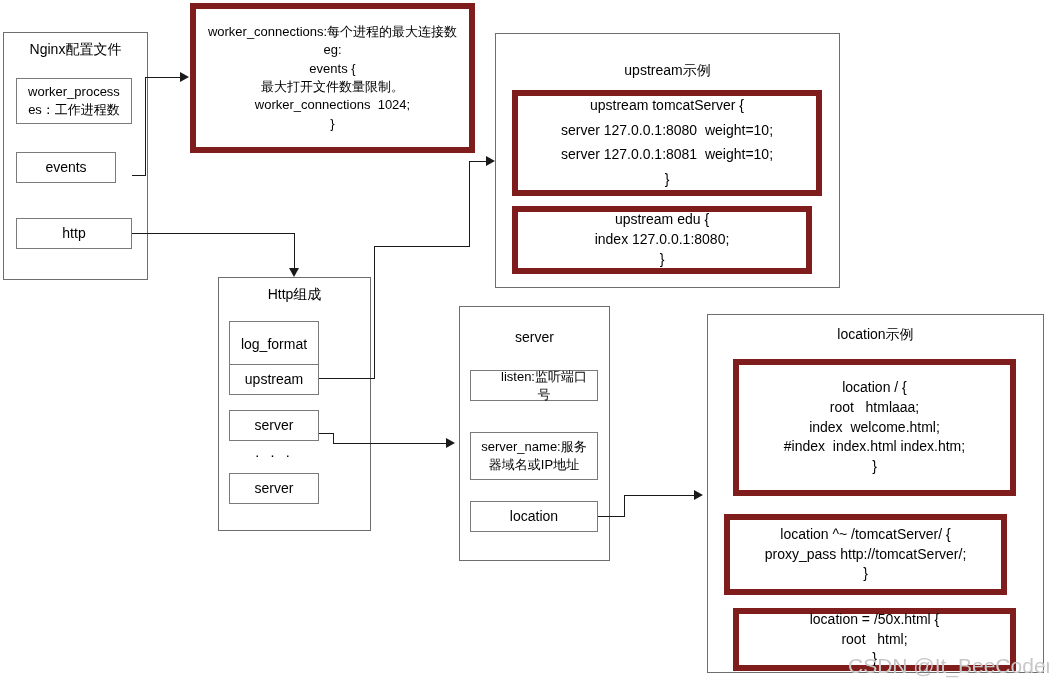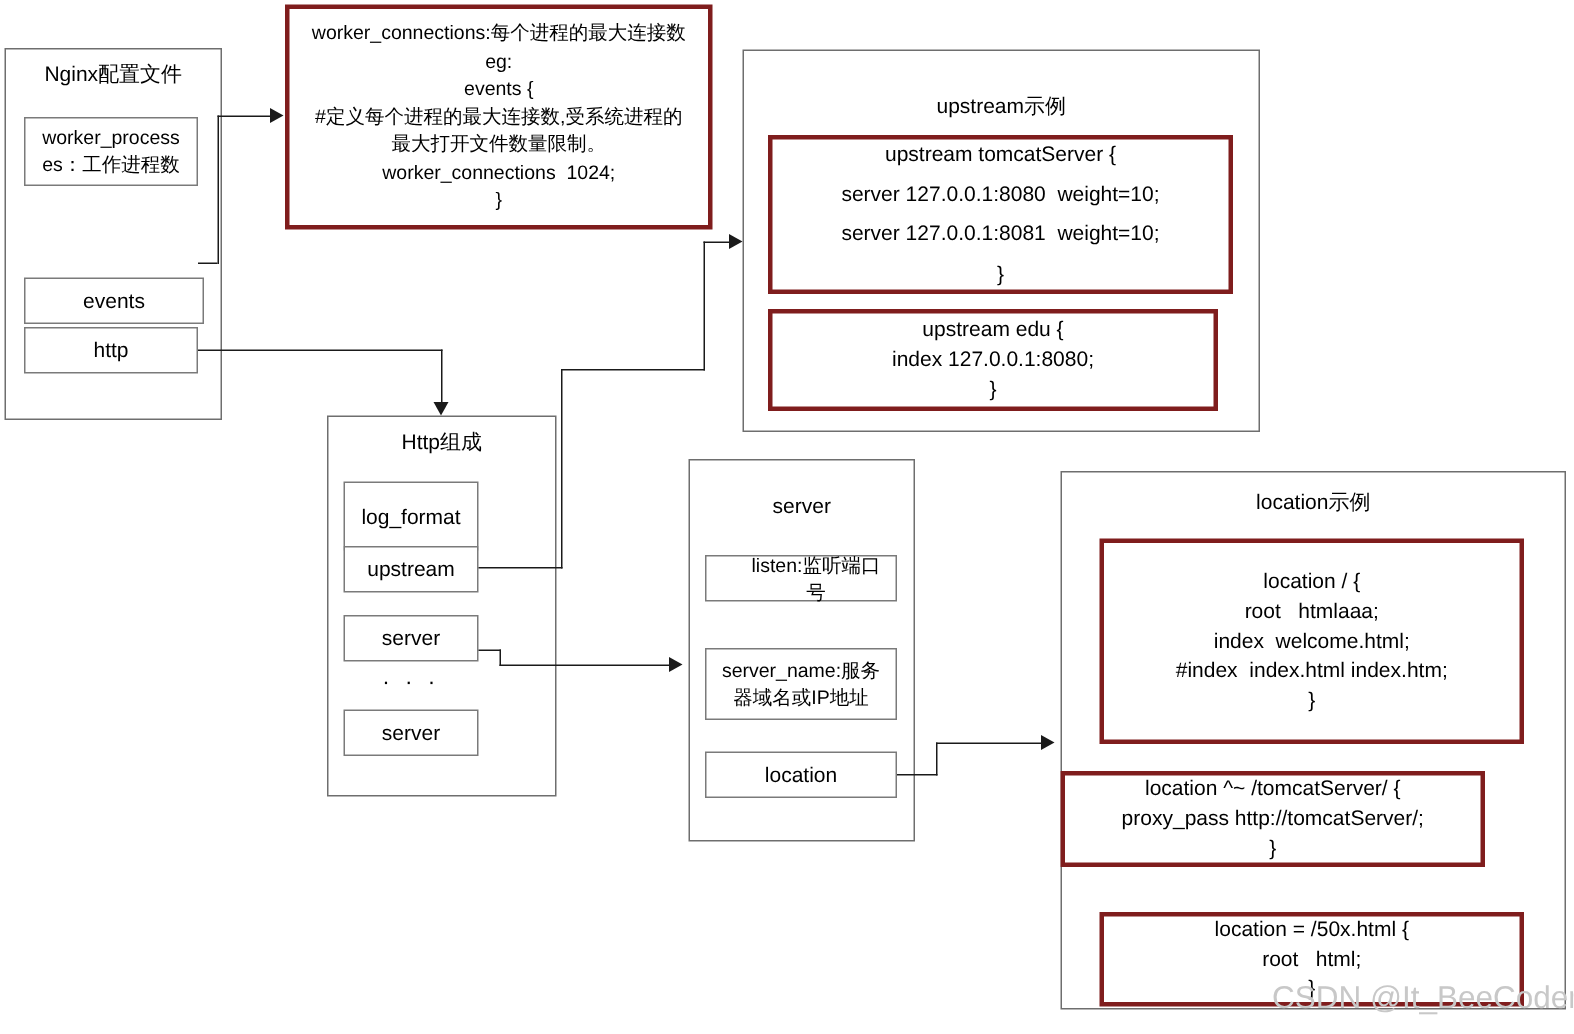--- a/index.html
+++ b/index.html
@@ -33,21 +33,21 @@
     text-align: center;
     line-height: 1.35;
     padding: 2px 4px;
   }
   .title {
     position: absolute;
     text-align: center;
     white-space: nowrap;
   }
   .code-box {
-    border: 3px solid #7f1d1d;
+    border: 6px solid #7f1d1d;
     display: flex;
     flex-direction: column;
     align-items: center;
     justify-content: center;
     text-align: center;
     line-height: 1.42;
     white-space: pre;
   }
   .code-box .ln { display: block; }
   .fs14 { font-size: 14px; }
@@ -97,33 +97,32 @@
 <div id="canvas">
 
   <div class="box container-box" style="left:3px; top:32px; width:145px; height:248px;"></div>
   <div class="title fs14" style="left:3px; top:41px; width:145px;">Nginx配置文件</div>
 
   <div class="box leaf-box fs13" style="left:16px; top:78px; width:116px; height:46px;">
     <span style="white-space:pre-line;">worker_process
 es：工作进程数</span>
   </div>
 
-  <div class="box leaf-box fs14" style="left:16px; top:152px; width:120px; height:31px;margin-top:33px;">
+  <div class="box leaf-box fs14" style="left:16px; top:152px; width:100px; height:31px;">
     <span>events</span>
   </div>
 
   <div class="box leaf-box fs14" style="left:16px; top:218px; width:116px; height:31px;justify-content:center;">
     <span>http</span>
   </div>
 
   <div class="box code-box container-box fs13" style="left:190px; top:3px; width:285px; height:150px;">
     <span class="ln">worker_connections:每个进程的最大连接数</span>
     <span class="ln">eg:</span>
     <span class="ln">events {</span>
-    <span class="ln">#定义每个进程的最大连接数,受系统进程的</span>
     <span class="ln">最大打开文件数量限制。</span>
     <span class="ln">worker_connections  1024;</span>
     <span class="ln">}</span>
   </div>
 
   <div class="box container-box" style="left:495px; top:33px; width:345px; height:255px;"></div>
   <div class="title fs14" style="left:495px; top:62px; width:345px;">upstream示例</div>
 
   <div class="box code-box fs14" style="left:512px; top:90px; width:310px; height:106px;justify-content:space-between;">
     <span class="ln">upstream tomcatServer {</span>
@@ -179,21 +178,21 @@
   <div class="title fs14" style="left:707px; top:326px; width:337px;">location示例</div>
 
   <div class="box code-box fs14" style="left:733px; top:359px; width:283px; height:137px;">
     <span class="ln">location / {</span>
     <span class="ln">root   htmlaaa;</span>
     <span class="ln">index  welcome.html;</span>
     <span class="ln">#index  index.html index.htm;</span>
     <span class="ln">}</span>
   </div>
 
-  <div class="box code-box fs14" style="left:707px; top:514px; width:283px; height:64px;">
+  <div class="box code-box fs14" style="left:724px; top:514px; width:283px; height:81px;">
     <span class="ln">location ^~ /tomcatServer/ {</span>
     <span class="ln">proxy_pass http://tomcatServer/;</span>
     <span class="ln">}</span>
   </div>
 
   <div class="box code-box fs14" style="left:733px; top:608px; width:283px; height:63px;">
     <span class="ln">location = /50x.html {</span>
     <span class="ln">root   html;</span>
     <span class="ln">}</span>
   </div>

